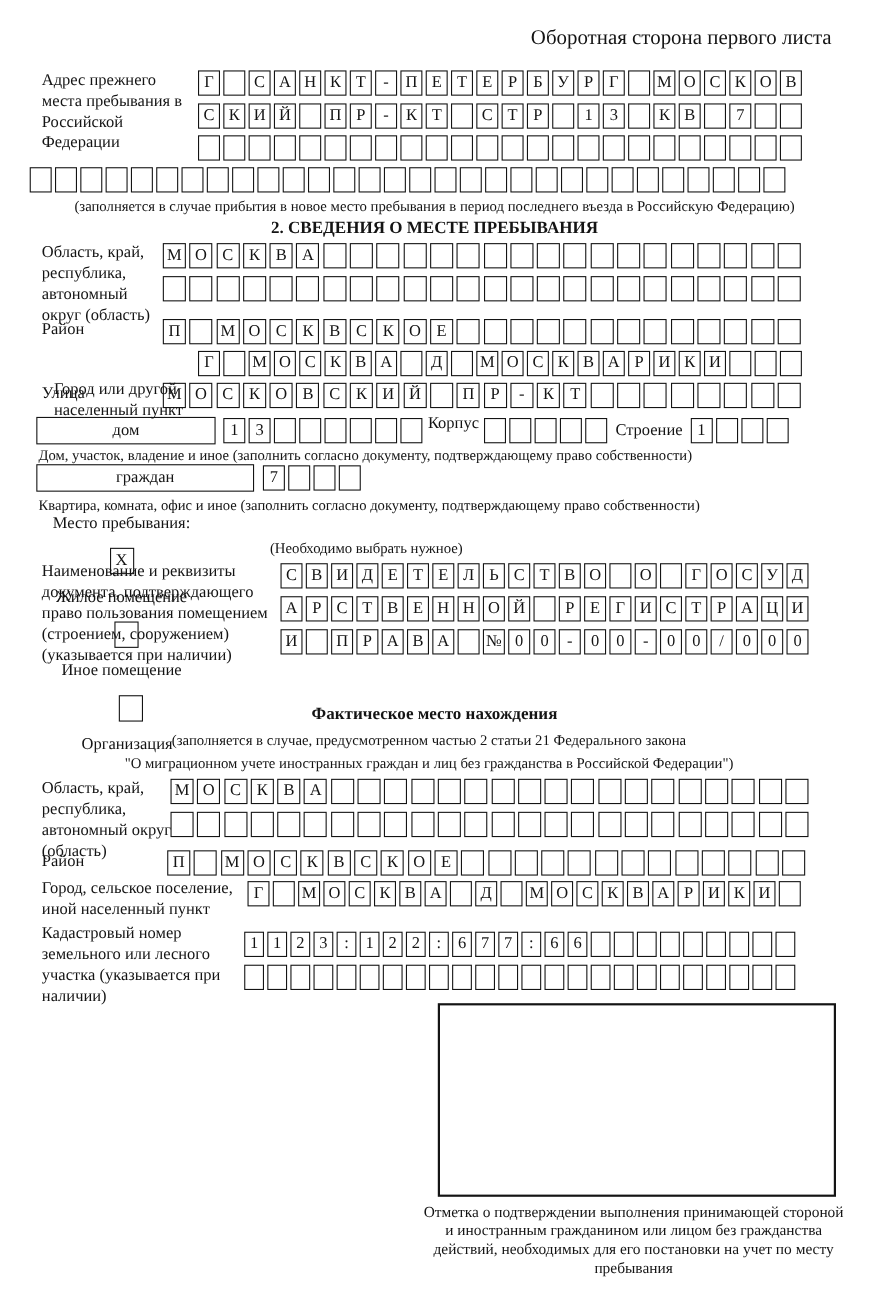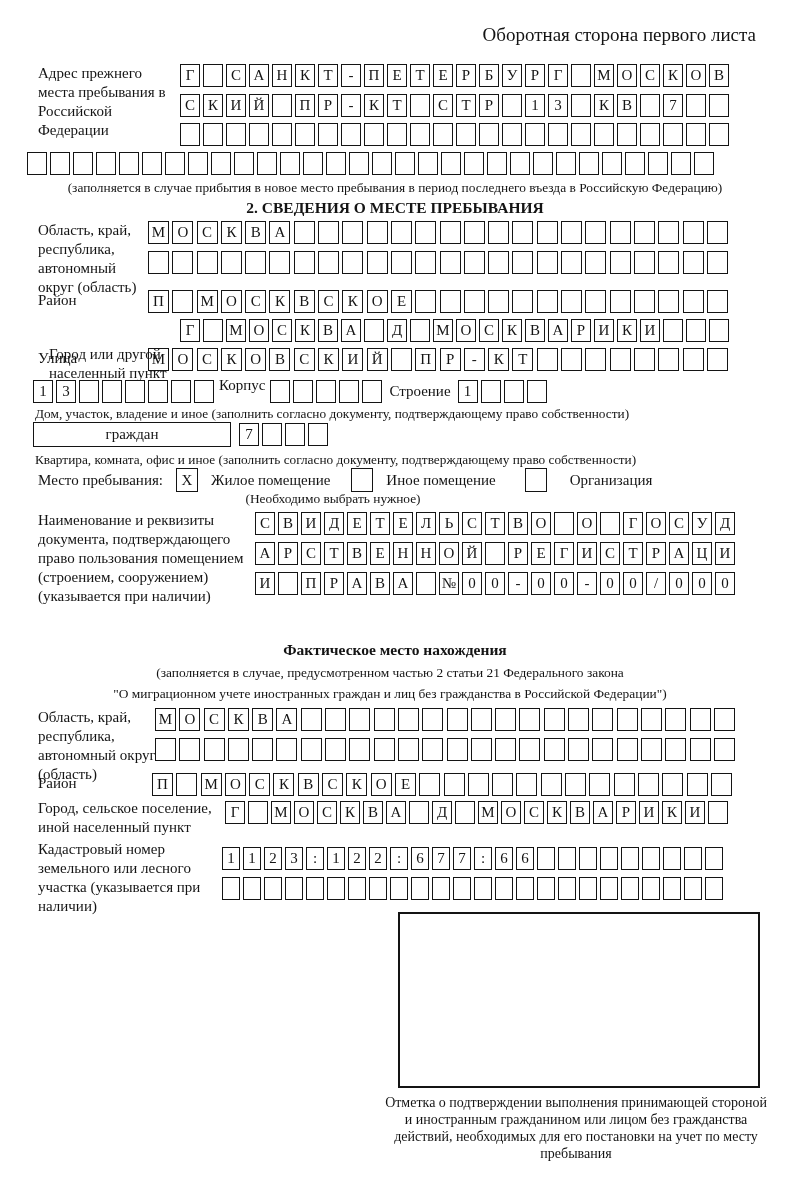--- a/index.html
+++ b/index.html
@@ -279,20 +279,21 @@
     <div class="cell w19"></div>
     <div class="cell w19"></div>
     <div class="cell w19"></div>
     <div class="cell w19"></div>
     <div class="cell w19"></div>
     <div class="cell w19"></div>
     <div class="cell w19"></div>
   </div>
 
 <div class="abs dom-row" style="top:377px;left:33px;">
+  <div class="widebox" style="width:161px;margin-right:7px;">дом</div>
   <div class="cells">
       <div class="cell">1</div>
       <div class="cell">3</div>
       <div class="cell"></div>
       <div class="cell"></div>
       <div class="cell"></div>
       <div class="cell"></div>
       <div class="cell"></div>
       <div class="cell"></div>
     </div>
@@ -318,21 +319,21 @@
   <div class="widebox" style="width:196px;margin-right:8px;">граждан</div>
   <div class="cells">
       <div class="cell">7</div>
       <div class="cell"></div>
       <div class="cell"></div>
       <div class="cell"></div>
     </div>
 </div>
 <div class="abs caption" style="top:452px;left:35px;">Квартира, комната, офис и иное (заполнить согласно документу, подтверждающему право собственности)</div>
 
-<div class="abs mesto-row" style="top:468px;left:38px;">
+<div class="abs mesto-row" style="top:468px;left:48px;flex-direction:column;">
   <span class="inline-lbl">Место пребывания:</span>
   <div class="cbox">
       <span>X</span>
     </div>
   <span class="inline-lbl">Жилое помещение</span>
   <div class="cbox" style="margin-left:8px;">
       <span></span>
     </div>
   <span class="inline-lbl">Иное помещение</span>
   <div class="cbox" style="margin-left:16px;">

